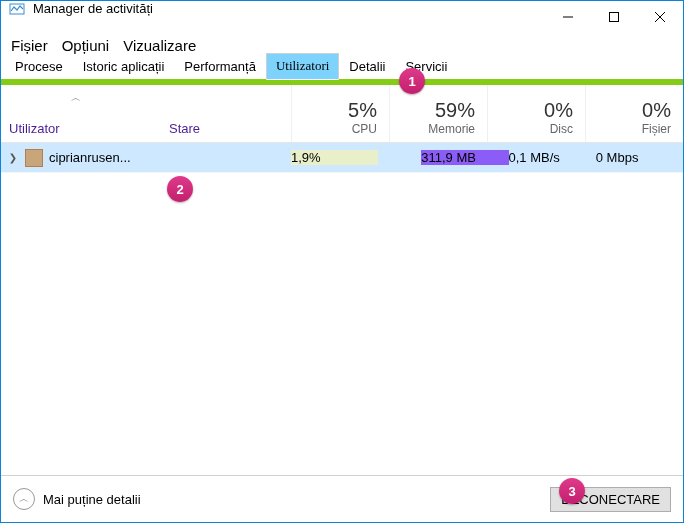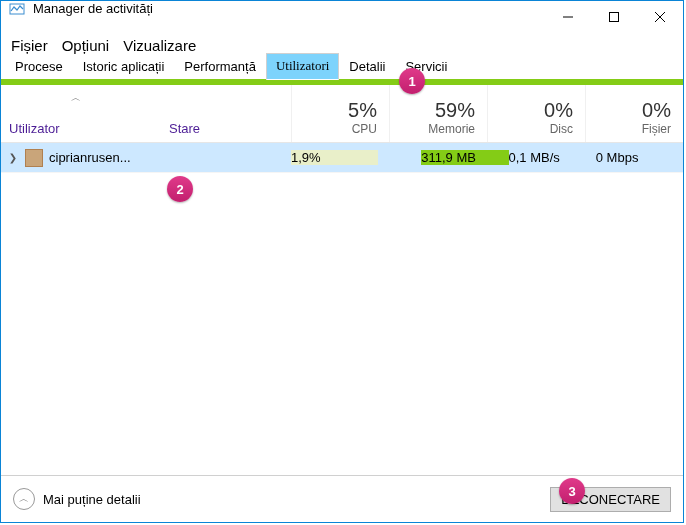--- a/index.html
+++ b/index.html
@@ -24,21 +24,21 @@
   .metric .lab { font-size:12px; color:#666;text-align:center; }
   .header-row .labcol { font-size:13px; color:#4c1d95; }
   .row { display:flex; height: 30px; align-items:center; border-bottom:1px solid #f5f5f5; }
   .row.selected { background:#cde8ff; }
   .row .c-user { width:160px; display:flex; align-items:center; padding-left:6px; gap:6px;}
   .row .c-status { width:130px; padding-left:8px;}
   .row .c-metric { flex:1; text-align:left; padding: 0 12px 0 0; }
   .row .c-cpu { background:#fff7dc; }
   .row.selected .c-cpu { background:#e9efc9;}
   .row .c-mem { background:#fff2c2; }
-  .row.selected .c-mem { background:#84cc16;margin-left:43px;}
+  .row.selected .c-mem { background:#8b5cf6;margin-left:43px;}
   .expand { width:12px; text-align:center; color:#555; font-size:10px;}
   .avatar { width:18px; height:18px; background:#c9a57a; border:1px solid #b08050; display:inline-block;}
   .footer { height:46px; display:flex; align-items:center; padding: 0 12px; justify-content:space-between;}
   .fewer { display:flex; align-items:center; gap:8px; font-size:13px; cursor:default;}
   .fewer .circ { width:22px; height:22px; border:1px solid #999; border-radius:50%; display:flex; align-items:center; justify-content:center; font-size:10px; color:#555;}
   .btn { padding: 4px 10px; border:1px solid #adadad; background:#e1e1e1; font-size:13px; cursor:default;}
   .badge { position:absolute; width:26px; height:26px; border-radius:50%; background:linear-gradient(#e03a8a,#c21f6e); color:#fff; display:flex; align-items:center; justify-content:center; font-size:13px; font-weight:600; box-shadow:0 1px 2px rgba(0,0,0,.3); z-index:10; pointer-events:none;}
   .b1 { top: 67px; left: 398px; }
   .b2 { top: 175px; left: 166px; }
   .b3 { top: 477px; left: 558px; }

